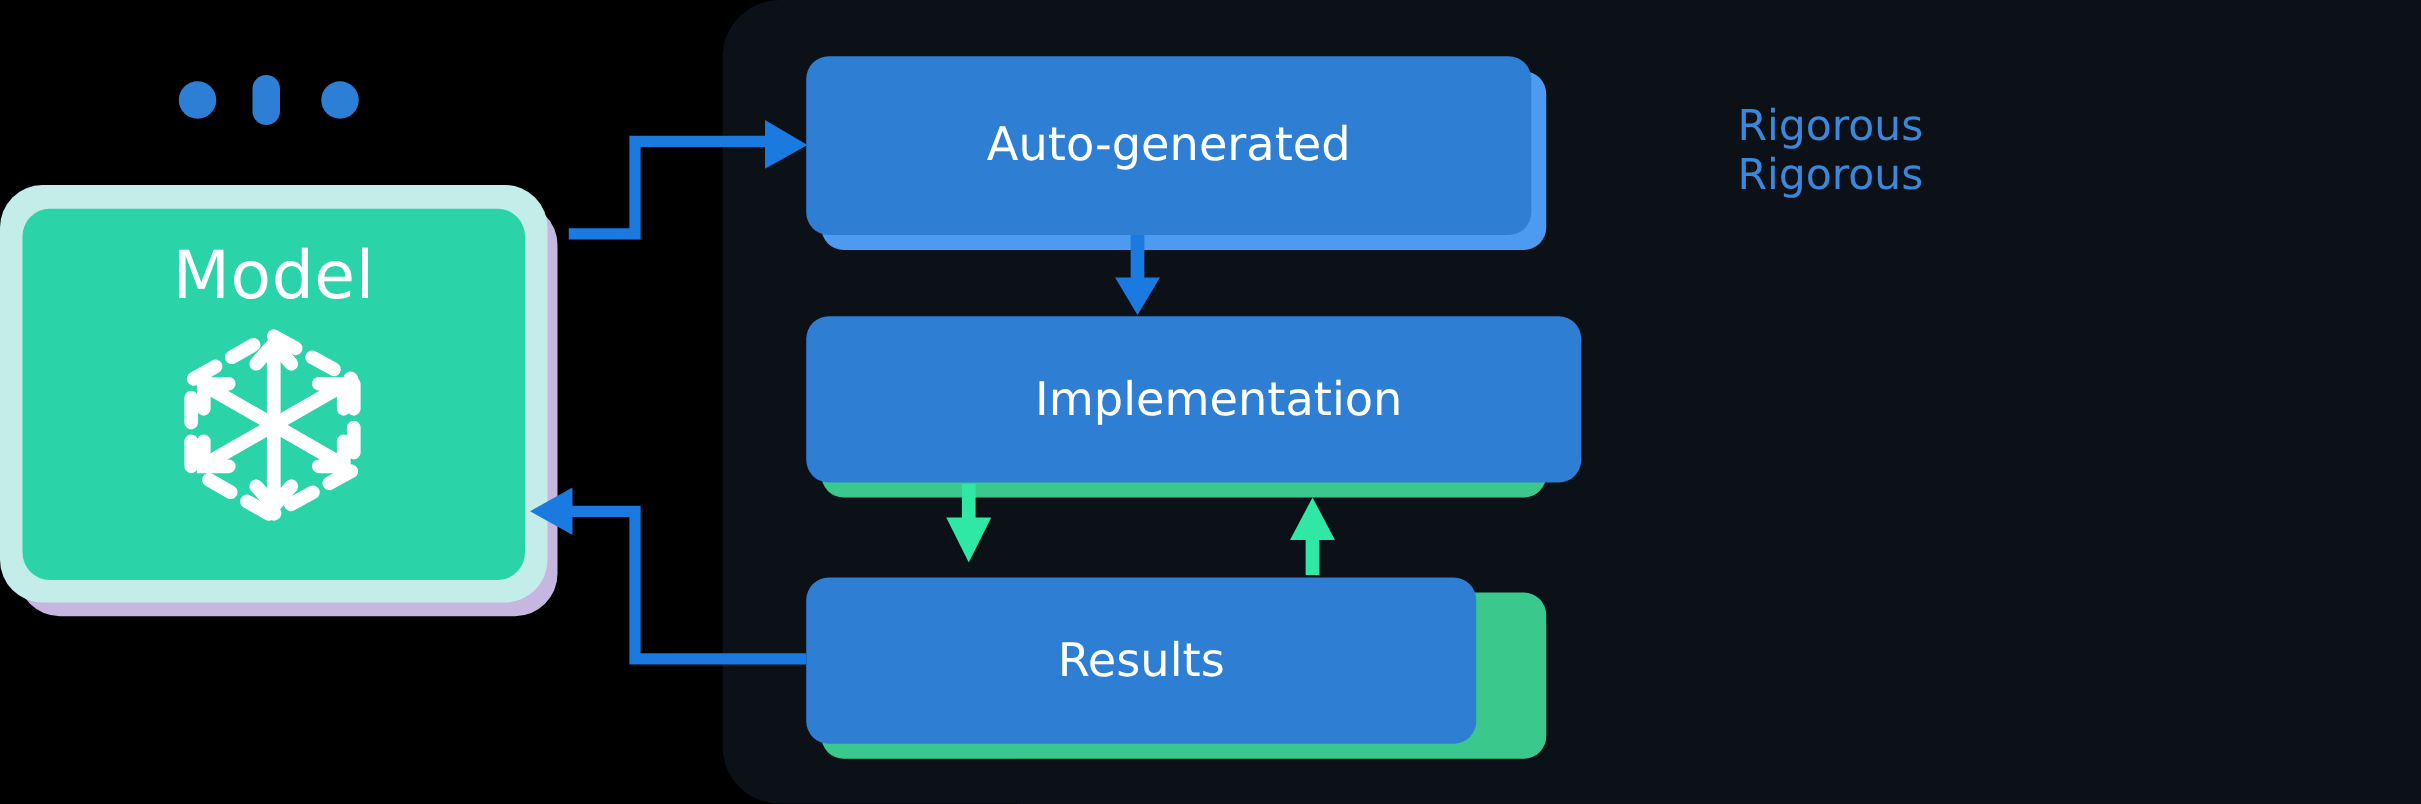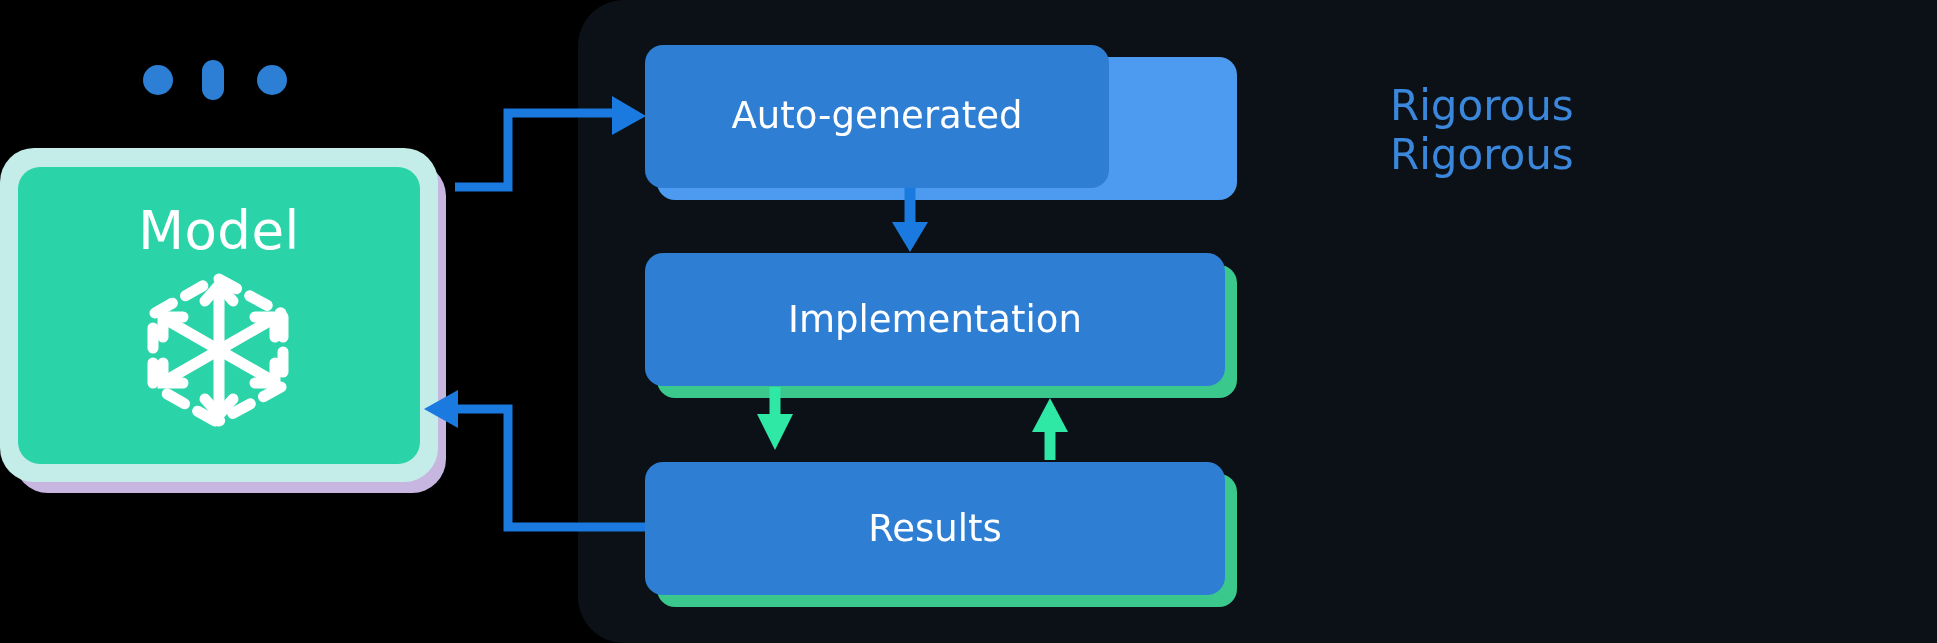--- a/index.html
+++ b/index.html
@@ -63,21 +63,21 @@
     border-radius: 22px;
     display: flex;
     flex-direction: column;
     align-items: center;
     justify-content: flex-start;
   }
   #model-label {
     color: #ffffff;
     font-size: 53px;
     line-height: 1;
-    margin-top: 37px;
+    margin-top: 27px;
     letter-spacing: 0.5px;
   }
   #model-icon {
     margin-top: 8px;
   }
 
   
   .dots {
     position: absolute;
     left: 143px;
@@ -117,40 +117,41 @@
     background: #2e7fd4;
     z-index: 3;
   }
   .flow-shadow {
     position: absolute;
     border-radius: 18px;
     z-index: 2;
   }
 
   #box-tests {
-    left: 645px;  top: 45px;  width: 464px; height: 143px;
+    left: 645px;  top: 45px;  width: 580px; height: 143px;
     font-size: 37px;
     line-height: 1.25;
   }
   #shadow-tests {
     left: 657px; top: 57px; width: 580px; height: 143px;
     background: #4d9bf0;
   }
 
   #box-impl {
     left: 645px; top: 253px; width: 580px; height: 133px;
     font-size: 37px;
+    padding-left: 40px;
   }
   #shadow-impl {
     left: 657px; top: 265px; width: 580px; height: 133px;
     background: #3ac88d;
   }
 
   #box-results {
-    left: 645px; top: 462px; width: 580px; height: 133px;
+    left: 645px; top: 462px; width: 536px; height: 133px;
     font-size: 37px;
   }
   #shadow-results {
     left: 657px; top: 474px; width: 580px; height: 133px;
     background: #3ac88d;
   }
 
   
   #connectors {
     position: absolute;
@@ -161,21 +162,21 @@
     pointer-events: none;
   }
 
   
   #section-title {
     position: absolute;
     left: 1390px;
     top: 82px;
     width: 420px;
     color: #3a87db;
-    font-size: 42px;
+    font-size: 34px;
     line-height: 1.16;
   }
   #section-title span { display: block; }
 </style>
 </head>
 <body>
 
 <div id="canvas">
 
   <div id="panel"></div>

